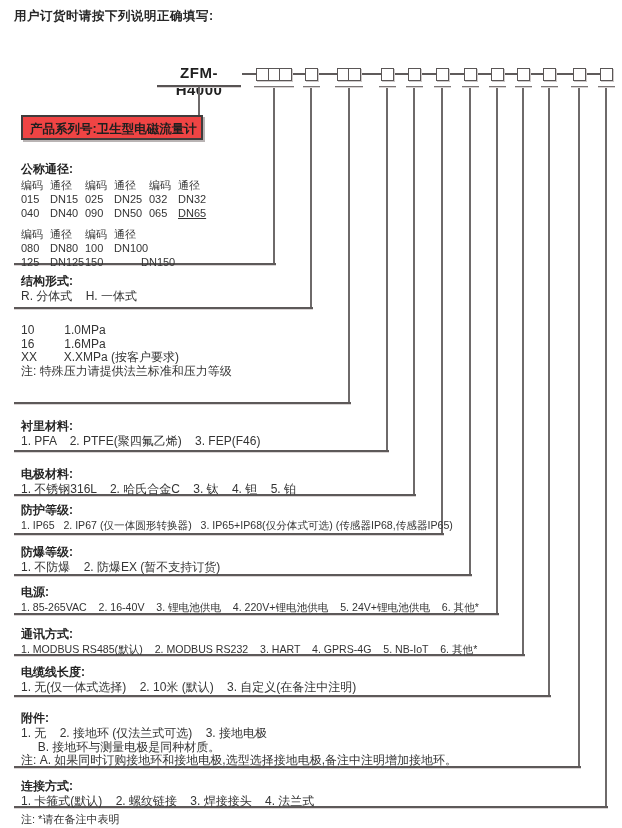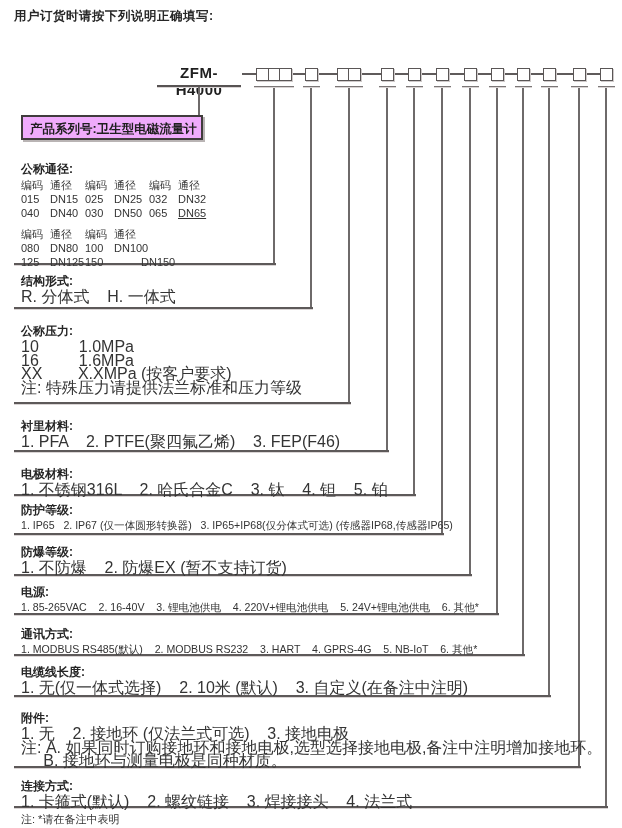--- a/index.html
+++ b/index.html
@@ -41,34 +41,34 @@
     border:1.5px solid #5a5656;background:#ffffff;
     box-shadow:1px 1px 0 #cfcaca;
   }
   .code-box + .code-box{margin-left:-1.5px;}
   .group-underline{height:1.5px;background:#7a7676;box-shadow:0 1px 0 #d9d4d4;z-index:1;}
   .leader-vert{width:1.5px;background:#6e6a6a;z-index:0;}
   .section-rule{height:2px;background:#5d5959;box-shadow:0 1px 0 #d9d4d4;z-index:1;}
   
   #series-box{
     left:21px;top:115px;width:182px;height:25px;
-    border:2px solid #403c3c;background:#f0abfc;
+    border:2px solid #403c3c;background:#ef4444;
     box-shadow:2px 2px 0 #b9b4b4;
     font-size:12.5px;font-weight:bold;color:#1f1f1f;
     line-height:25px;padding-left:7px;box-sizing:border-box;
     white-space:nowrap;z-index:2;
   }
   
   .section{left:21px;z-index:2;}
   .sec-label{
     font-size:12px;font-weight:bold;color:#262626;
     line-height:14px;margin-bottom:2px;white-space:nowrap;
   }
   .sec-line{
-    font-size:16px;color:#343434;line-height:13.5px;
+    font-size:12px;color:#343434;line-height:13.5px;
     white-space:pre;
   }
   .sec-line.tight{font-size:10.6px;}
   
   #diameter-section{left:21px;top:162px;z-index:2;}
   .dia-row{line-height:14px;font-size:11px;color:#343434;white-space:nowrap;}
   .dia-head{color:#3a3a3a;}
   .dia-pair{display:inline-block;width:64px;}
   .dia-code{display:inline-block;width:29px;}
   .dia-gap{height:7px;}
@@ -164,37 +164,36 @@
       <div class="abs group-underline" style="left: 597.5px; top: 85.5px; width: 17px;"></div>
       <div class="abs leader-vert" style="left: 605.25px; top: 87px; height: 721px;"></div>
       <div class="abs section-rule" style="left: 14px; top: 806px; width: 593.5px;"></div>
     </div>
 
   <div class="abs" id="diameter-section">
     <div class="sec-label">公称通径:</div>
     <div id="dia-block1">
         <div class="dia-row dia-head"><div class="dia-pair"><div class="dia-code">编码</div><div class="dia-dia" style="display: inline;">通径</div></div><div class="dia-pair"><div class="dia-code">编码</div><div class="dia-dia" style="display: inline;">通径</div></div><div class="dia-pair"><div class="dia-code">编码</div><div class="dia-dia" style="display: inline;">通径</div></div></div>
         <div class="dia-row"><div class="dia-pair"><div class="dia-code">015</div><div class="dia-dia" style="display: inline;">DN15</div></div><div class="dia-pair"><div class="dia-code">025</div><div class="dia-dia" style="display: inline;">DN25</div></div><div class="dia-pair"><div class="dia-code">032</div><div class="dia-dia" style="display: inline;">DN32</div></div></div>
-        <div class="dia-row"><div class="dia-pair"><div class="dia-code">040</div><div class="dia-dia" style="display: inline;">DN40</div></div><div class="dia-pair"><div class="dia-code">030</div><div class="dia-dia" style="display: inline; text-align: right;">DN50</div></div><div class="dia-pair"><div class="dia-code">065</div><div class="dia-dia" style="display: inline; text-decoration: underline;">DN65</div></div></div>
+        <div class="dia-row"><div class="dia-pair"><div class="dia-code">040</div><div class="dia-dia" style="display: inline;">DN40</div></div><div class="dia-pair"><div class="dia-code">090</div><div class="dia-dia" style="display: inline; text-align: right;">DN50</div></div><div class="dia-pair"><div class="dia-code">065</div><div class="dia-dia" style="display: inline; text-decoration: underline;">DN65</div></div></div>
       </div>
     <div class="dia-gap"></div>
     <div id="dia-block2">
         <div class="dia-row dia-head"><div class="dia-pair"><div class="dia-code">编码</div><div class="dia-dia" style="display: inline;">通径</div></div><div class="dia-pair"><div class="dia-code">编码</div><div class="dia-dia" style="display: inline;">通径</div></div></div>
         <div class="dia-row"><div class="dia-pair"><div class="dia-code">080</div><div class="dia-dia" style="display: inline;">DN80</div></div><div class="dia-pair"><div class="dia-code">100</div><div class="dia-dia" style="display: inline;">DN100</div></div></div>
         <div class="dia-row"><div class="dia-pair"><div class="dia-code">125</div><div class="dia-dia" style="display: inline;">DN125</div></div><div class="dia-pair"><div class="dia-code">150</div><div class="dia-dia" style="display: inline; margin-left: 27px;">DN150</div></div></div>
       </div>
   </div>
 
   <div id="sections-layer">
       <div class="abs section" style="top: 274px;">
         <div class="sec-label">结构形式:</div>
         <div class="sec-line">R. 分体式    H. 一体式</div>
       </div>
       <div class="abs section" style="top: 324px;">
-        <div class="sec-label">公称压力:</div>
         <div class="sec-line">10         1.0MPa</div>
         <div class="sec-line">16         1.6MPa</div>
         <div class="sec-line">XX        X.XMPa (按客户要求)</div>
         <div class="sec-line">注: 特殊压力请提供法兰标准和压力等级</div>
       </div>
       <div class="abs section" style="top: 419px;">
         <div class="sec-label">衬里材料:</div>
         <div class="sec-line">1. PFA    2. PTFE(聚四氟乙烯)    3. FEP(F46)</div>
       </div>
       <div class="abs section" style="top: 467px;">
@@ -217,22 +216,22 @@
         <div class="sec-label">通讯方式:</div>
         <div class="sec-line tight">1. MODBUS RS485(默认)    2. MODBUS RS232    3. HART    4. GPRS-4G    5. NB-IoT    6. 其他*</div>
       </div>
       <div class="abs section" style="top: 665px;">
         <div class="sec-label">电缆线长度:</div>
         <div class="sec-line">1. 无(仅一体式选择)    2. 10米 (默认)    3. 自定义(在备注中注明)</div>
       </div>
       <div class="abs section" style="top: 711px;">
         <div class="sec-label">附件:</div>
         <div class="sec-line">1. 无    2. 接地环 (仅法兰式可选)    3. 接地电极</div>
+        <div class="sec-line">     B. 接地环与测量电极是同种材质。</div>
         <div class="sec-line">注: A. 如果同时订购接地环和接地电极,选型选择接地电极,备注中注明增加接地环。</div>
-        <div class="sec-line">     B. 接地环与测量电极是同种材质。</div>
       </div>
       <div class="abs section" style="top: 779px;">
         <div class="sec-label">连接方式:</div>
         <div class="sec-line">1. 卡箍式(默认)    2. 螺纹链接    3. 焊接接头    4. 法兰式</div>
       </div>
     </div>
 
   <div class="abs" id="footer-note">注: *请在备注中表明</div>
 </div>
 

